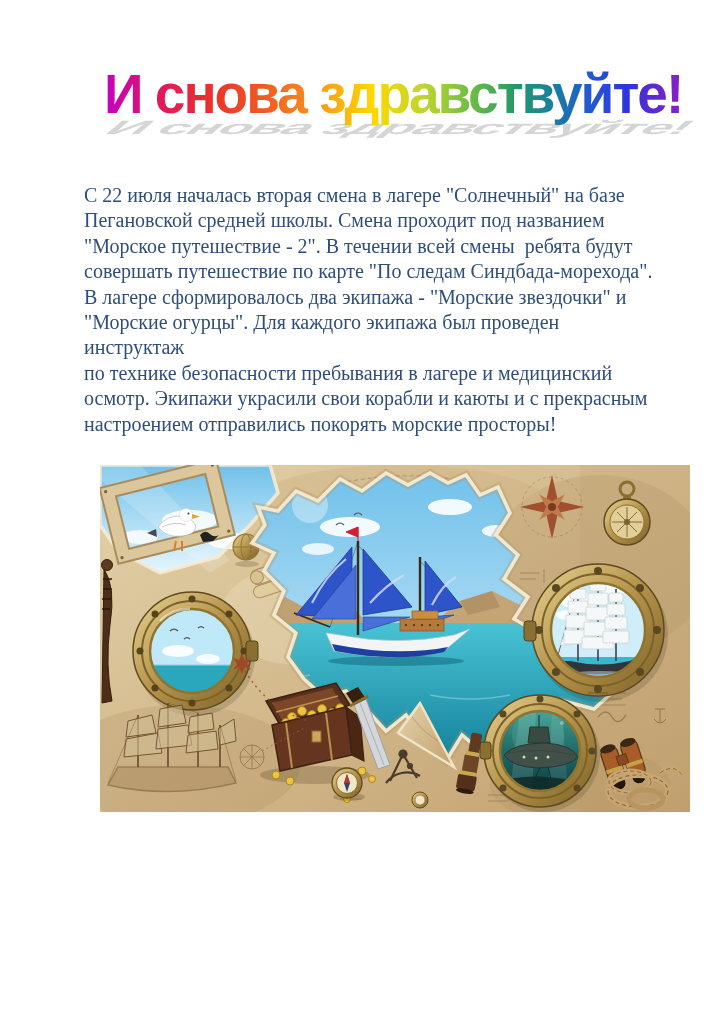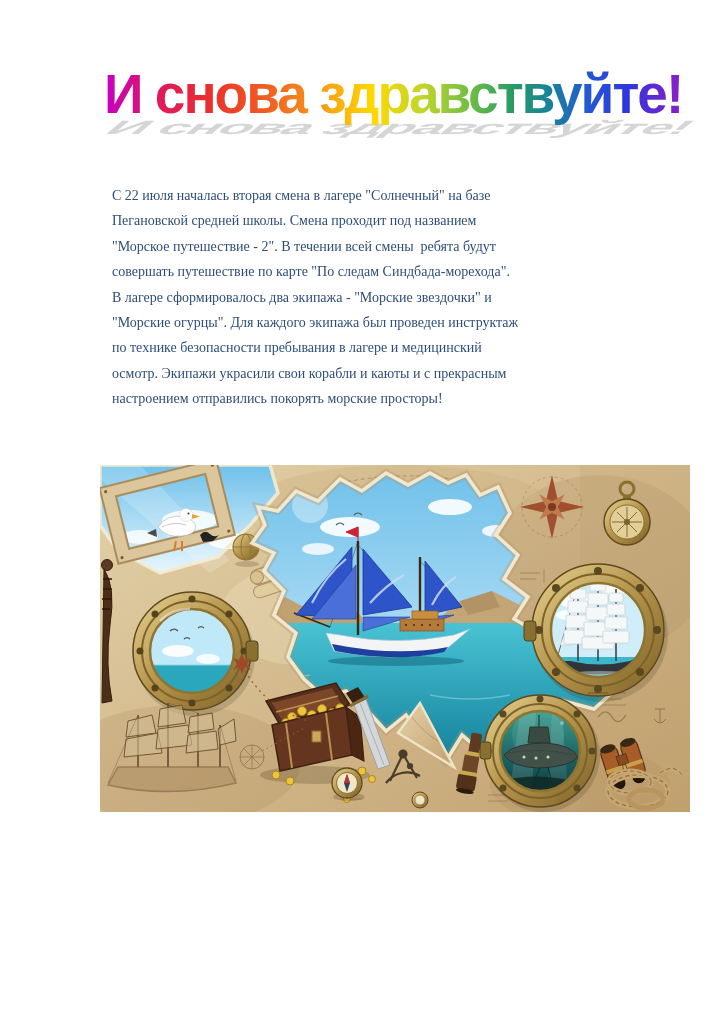--- a/index.html
+++ b/index.html
@@ -23,22 +23,22 @@
         #2456d4 80%, #2f35dd 86%, #7b22cc 93%, #ab16b6 100%);
       -webkit-background-clip:text; background-clip:text; color:transparent;
     }
   }
   .title-shadow {
     position:absolute; left:-6px; top:14px; z-index:1; color:#cbcbcb; opacity:.8;
     transform:skewX(-50deg) scaleY(0.35); transform-origin:left bottom;
   }
   
   .article {
-    position:absolute; left:112px; top:183px; width:570px;
-    color:#2e4e79; font-size:14px; line-height:25.4px; white-space:pre-wrap;
+    position:absolute; left:84px; top:183px; width:570px;
+    color:#2e4e79; font-size:20px; line-height:25.4px; white-space:pre-wrap;
   }
   
   .figure { position:absolute; left:100px; top:465px; width:590px; height:347px; }
   .figure svg { display:block; width:100%; height:100%; }
 </style>
 </head>
 <body>
 
 <div class="page">
 

